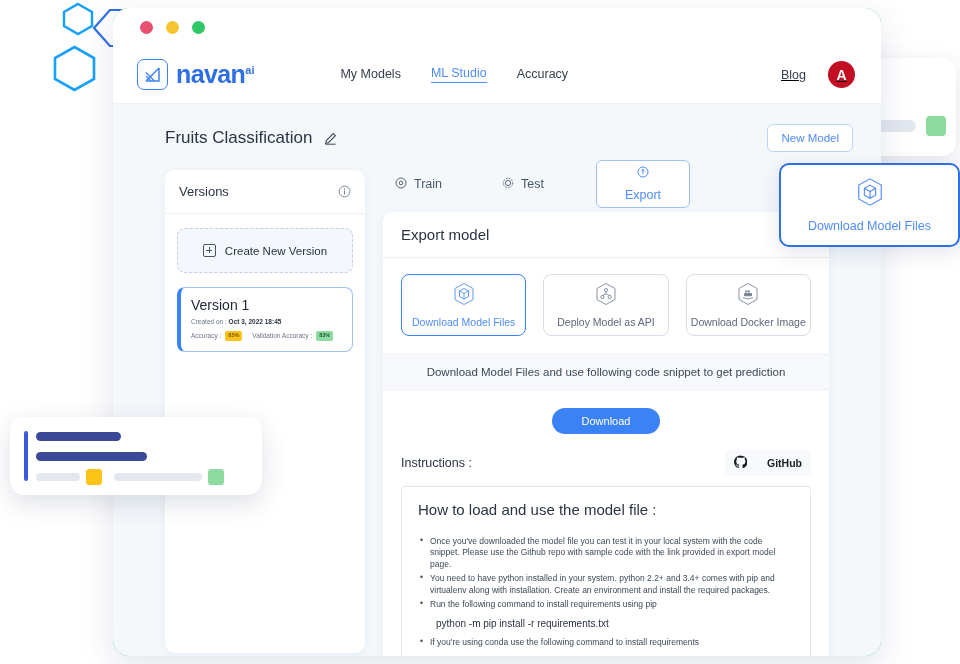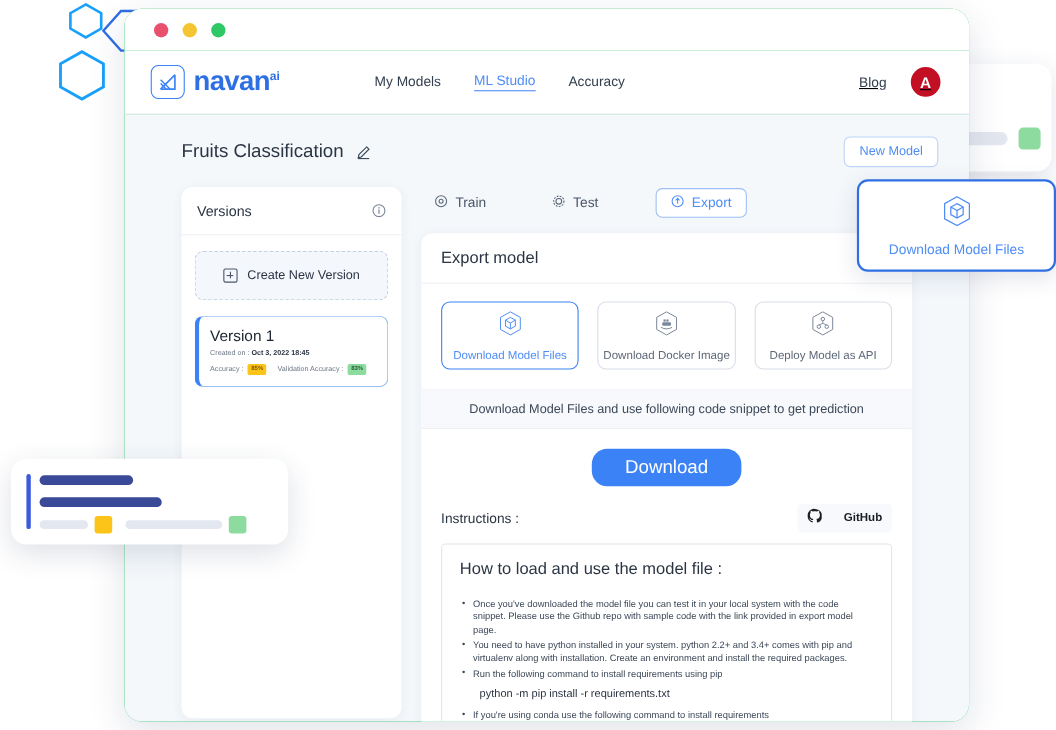--- a/index.html
+++ b/index.html
@@ -324,21 +324,22 @@
     font-size: 12.5px;
     color: #4a5768;
     cursor: pointer;
     padding: 5px 8px;
     border-radius: 6px;
   }
   .tab.active {
     color: #4f8df5;
     border: 1px solid #9dc0f5;
     background: #ffffff;
-    padding: 5px 13px;
+    padding: 5px 28px;
+    flex-direction: column;
   }
 
   .export-head {
     padding: 14px 18px;
     border-bottom: 1px solid #eef0f4;
     font-size: 15px;
     color: #2b3443;
   }
 
   .export-cards {
@@ -376,21 +377,21 @@
   .download-row {
     display: flex;
     justify-content: center;
     padding: 18px 0 16px 0;
   }
   .download-btn {
     background: #3b82f6;
     color: #ffffff;
     border: none;
     border-radius: 14px;
-    font-size: 17px;
+    font-size: 11px;
     padding: 7px 30px;
     cursor: pointer;
     font-family: "Liberation Sans", sans-serif;
   }
 
   .instructions-row {
     display: flex;
     align-items: center;
     padding: 0 18px;
     margin-bottom: 10px;
@@ -617,39 +618,39 @@
                     <polygon points="11,6.5 15.5,9 15.5,14.5 11,17 6.5,14.5 6.5,9" fill="none" stroke="#4f8df5" stroke-width="0.9"></polygon>
                     <path d="M6.5 9 L11 11.6 L15.5 9 M11 11.6 L11 17" fill="none" stroke="#4f8df5" stroke-width="0.9"></path>
                   </svg>
                 </span>
                 <span class="lbl">Download Model Files</span>
               </div>
               <div class="ecard">
                 <span>
                   <svg width="22" height="24" viewBox="0 0 22 24">
                     <polygon points="11,1.5 20,6.5 20,17.5 11,22.5 2,17.5 2,6.5" fill="none" stroke="#7a8699" stroke-width="0.9"></polygon>
+                    <circle cx="11" cy="8" r="1.6" fill="none" stroke="#7a8699" stroke-width="0.9"></circle>
+                    <circle cx="7.4" cy="15" r="1.6" fill="none" stroke="#7a8699" stroke-width="0.9"></circle>
+                    <circle cx="14.6" cy="15" r="1.6" fill="none" stroke="#7a8699" stroke-width="0.9"></circle>
+                    <path d="M11 9.6 L11 12 M11 12 L7.4 13.4 M11 12 L14.6 13.4" fill="none" stroke="#7a8699" stroke-width="0.8"></path>
+                  </svg>
+                </span>
+                <span class="lbl">Deploy Model as API</span>
+              </div>
+              <div class="ecard">
+                <span>
+                  <svg width="22" height="24" viewBox="0 0 22 24">
+                    <polygon points="11,1.5 20,6.5 20,17.5 11,22.5 2,17.5 2,6.5" fill="none" stroke="#7a8699" stroke-width="0.9"></polygon>
                     <rect x="7" y="11" width="8" height="3.2" rx="1" fill="#7a8699"></rect>
                     <rect x="8.2" y="8.4" width="2" height="2" fill="#7a8699"></rect>
                     <rect x="10.8" y="8.4" width="2" height="2" fill="#7a8699"></rect>
                     <path d="M6 15.6 Q11 18.4 16 15.6" fill="none" stroke="#7a8699" stroke-width="0.9"></path>
                   </svg>
                 </span>
                 <span class="lbl">Download Docker Image</span>
-              </div>
-              <div class="ecard">
-                <span>
-                  <svg width="22" height="24" viewBox="0 0 22 24">
-                    <polygon points="11,1.5 20,6.5 20,17.5 11,22.5 2,17.5 2,6.5" fill="none" stroke="#7a8699" stroke-width="0.9"></polygon>
-                    <circle cx="11" cy="8" r="1.6" fill="none" stroke="#7a8699" stroke-width="0.9"></circle>
-                    <circle cx="7.4" cy="15" r="1.6" fill="none" stroke="#7a8699" stroke-width="0.9"></circle>
-                    <circle cx="14.6" cy="15" r="1.6" fill="none" stroke="#7a8699" stroke-width="0.9"></circle>
-                    <path d="M11 9.6 L11 12 M11 12 L7.4 13.4 M11 12 L14.6 13.4" fill="none" stroke="#7a8699" stroke-width="0.8"></path>
-                  </svg>
-                </span>
-                <span class="lbl">Deploy Model as API</span>
               </div>
             </div>
 
             <div class="snippet-banner">Download Model Files and use following code snippet to get prediction</div>
 
             <div class="download-row">
               <button class="download-btn">Download</button>
             </div>
 
             <div class="instructions-row">

